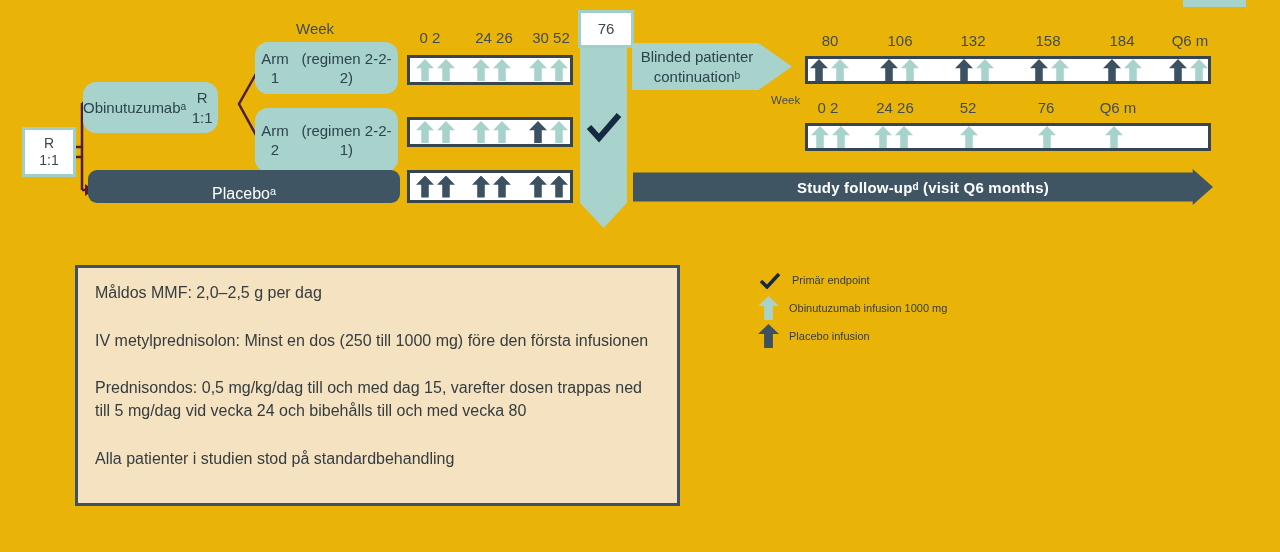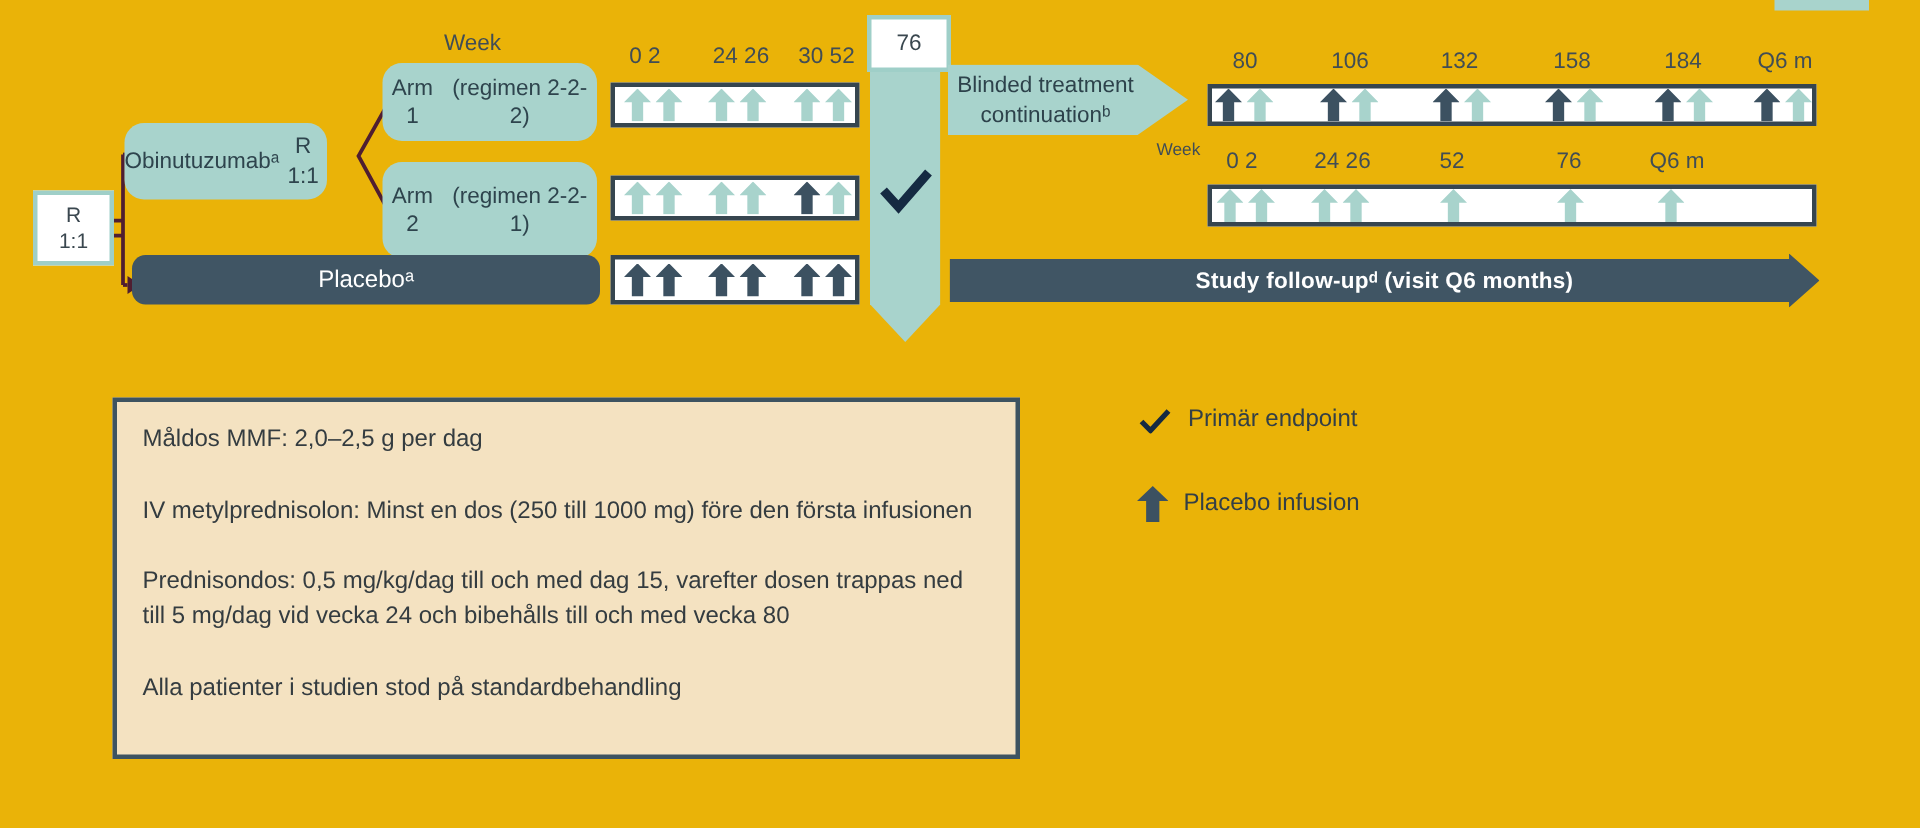--- a/index.html
+++ b/index.html
@@ -10,21 +10,21 @@
   
   .tealbox{background:#a8d3cc;border-radius:13px;display:flex;flex-direction:row;
            justify-content:center;align-items:center;text-align:center;
            color:#2e444d;font-size:15px;line-height:1.3;}
   
   .tealborder{background:#fff;border:3px solid #9fcfc8;display:flex;flex-direction:column;
            justify-content:center;align-items:center;text-align:center;
            color:#3a474f;font-size:14px;line-height:1.25;}
   
   .darkbar{background:#405564;border-radius:9px;display:flex;justify-content:center;
-           align-items:center;color:#fff;font-size:16px;}
+           align-items:flex-end;color:#fff;font-size:16px;}
   
   .tlbox{background:#fff;border:3px solid #36454f;box-sizing:border-box;}
   .agroup{position:absolute;top:50%;transform:translateY(-50%);display:flex;gap:3px;}
   .uarrow{display:inline-block;width:18px;height:22px;
           clip-path:polygon(50% 0,100% 42%,71% 42%,71% 100%,29% 100%,29% 42%,0 42%);}
   .uarrow.teal{background:#a8d3cc;}
   .uarrow.dark{background:#3c5161;}
 
   
   .wk{position:absolute;transform:translateX(-50%);white-space:nowrap;
@@ -45,21 +45,21 @@
             clip-path:polygon(0 10%,96.5% 10%,96.5% 0,100% 50%,96.5% 100%,96.5% 90%,0 90%);}
 
   
   .notes{background:#f4e2c1;border:3px solid #3d5361;box-sizing:border-box;
          padding:14px 17px;font-size:16px;line-height:1.42;color:#343c40;}
   .notes div{margin:0 0 25px 0;}
   .notes div:last-child{margin-bottom:0;}
 
   
   .legendrow{position:absolute;display:flex;align-items:center;gap:10px;height:24px;}
-  .legendrow .txt{font-size:16px;color:#333f46;white-space:nowrap;}
+  .legendrow .txt{font-size:11px;color:#333f46;white-space:nowrap;}
   svg{display:block;}
 </style>
 </head>
 <body>
 
 <div class="canvas">
 
   <svg class="abs" style="left:0;top:0;pointer-events:none;" width="1280" height="552">
     <g stroke="#4f1e31" stroke-width="2.5" fill="none">
       <path d="M70,147 H82 M70,157 H82"></path>
@@ -149,21 +149,21 @@
 
   <div class="abs tealborder" style="left:578px;top:10px;width:50px;height:32px;font-size:15px;">
     <div>76</div>
   </div>
   <div class="abs varrow" style="left:580px;top:48px;width:47px;height:180px;"></div>
   <svg class="abs" style="left:584px;top:110px;" width="40" height="36">
     <path d="M5,17 L15,28 L35,5" stroke="#152a42" stroke-width="6" fill="none"></path>
   </svg>
 
   <div class="abs harrow" style="left:632px;top:43px;width:160px;height:47px;">
-    <div>Blinded treatment</div>
+    <div>Blinded patienter</div>
     <div>continuationᵇ</div>
   </div>
 
   <div class="abs" style="left:771px;top:94px;font-size:11.5px;color:#414d55;">Week</div>
 
   <span class="wk" style="left:830px;top:32px;">80</span>
   <span class="wk" style="left:900px;top:32px;">106</span>
   <span class="wk" style="left:973px;top:32px;">132</span>
   <span class="wk" style="left:1048px;top:32px;">158</span>
   <span class="wk" style="left:1122px;top:32px;">184</span>
@@ -232,18 +232,22 @@
     <div>Prednisondos: 0,5 mg/kg/dag till och med dag 15, varefter dosen trappas ned till 5 mg/dag vid vecka 24 och bibehålls till och med vecka 80</div>
     <div>Alla patienter i studien stod på standardbehandling</div>
   </div>
 
   <div class="legendrow" style="left:758px;top:268px;">
     <svg width="24" height="17">
       <path d="M3,9 L9,15 L21,2" stroke="#152a42" stroke-width="3.5" fill="none"></path>
     </svg>
     <span class="txt">Primär endpoint</span>
   </div>
+  <div class="legendrow" style="left:758px;top:296px;">
+    <span class="uarrow teal" style="width:21px;height:24px;"></span>
+    <span class="txt">Obinutuzumab infusion 1000 mg</span>
+  </div>
   <div class="legendrow" style="left:758px;top:324px;">
     <span class="uarrow dark" style="width:21px;height:24px;"></span>
     <span class="txt">Placebo infusion</span>
   </div>
 
 </div>
 
 </body></html>

